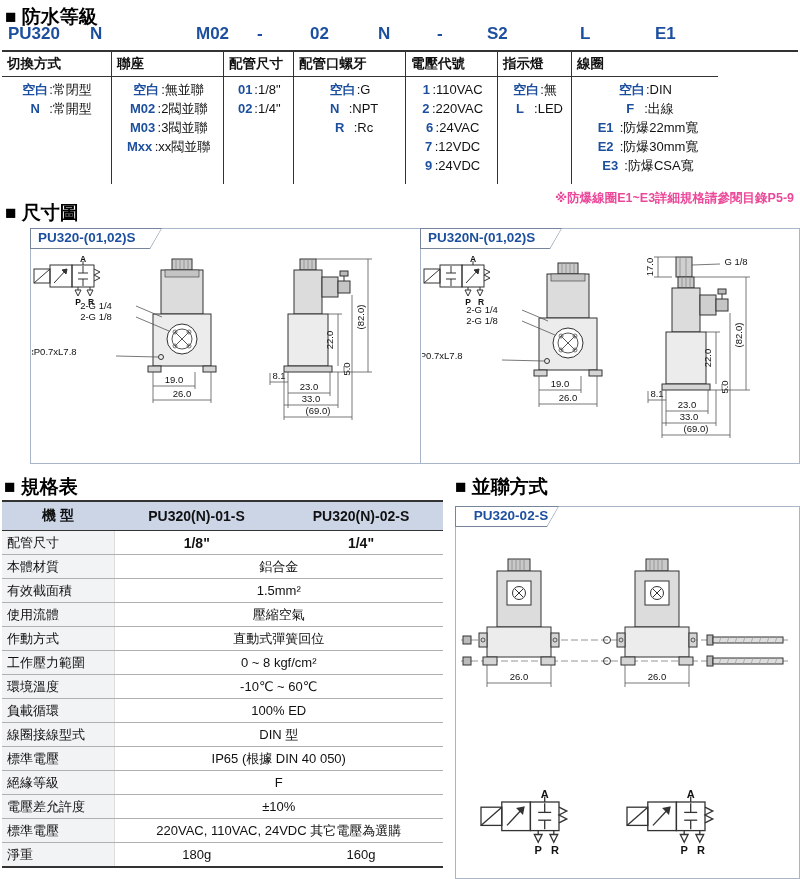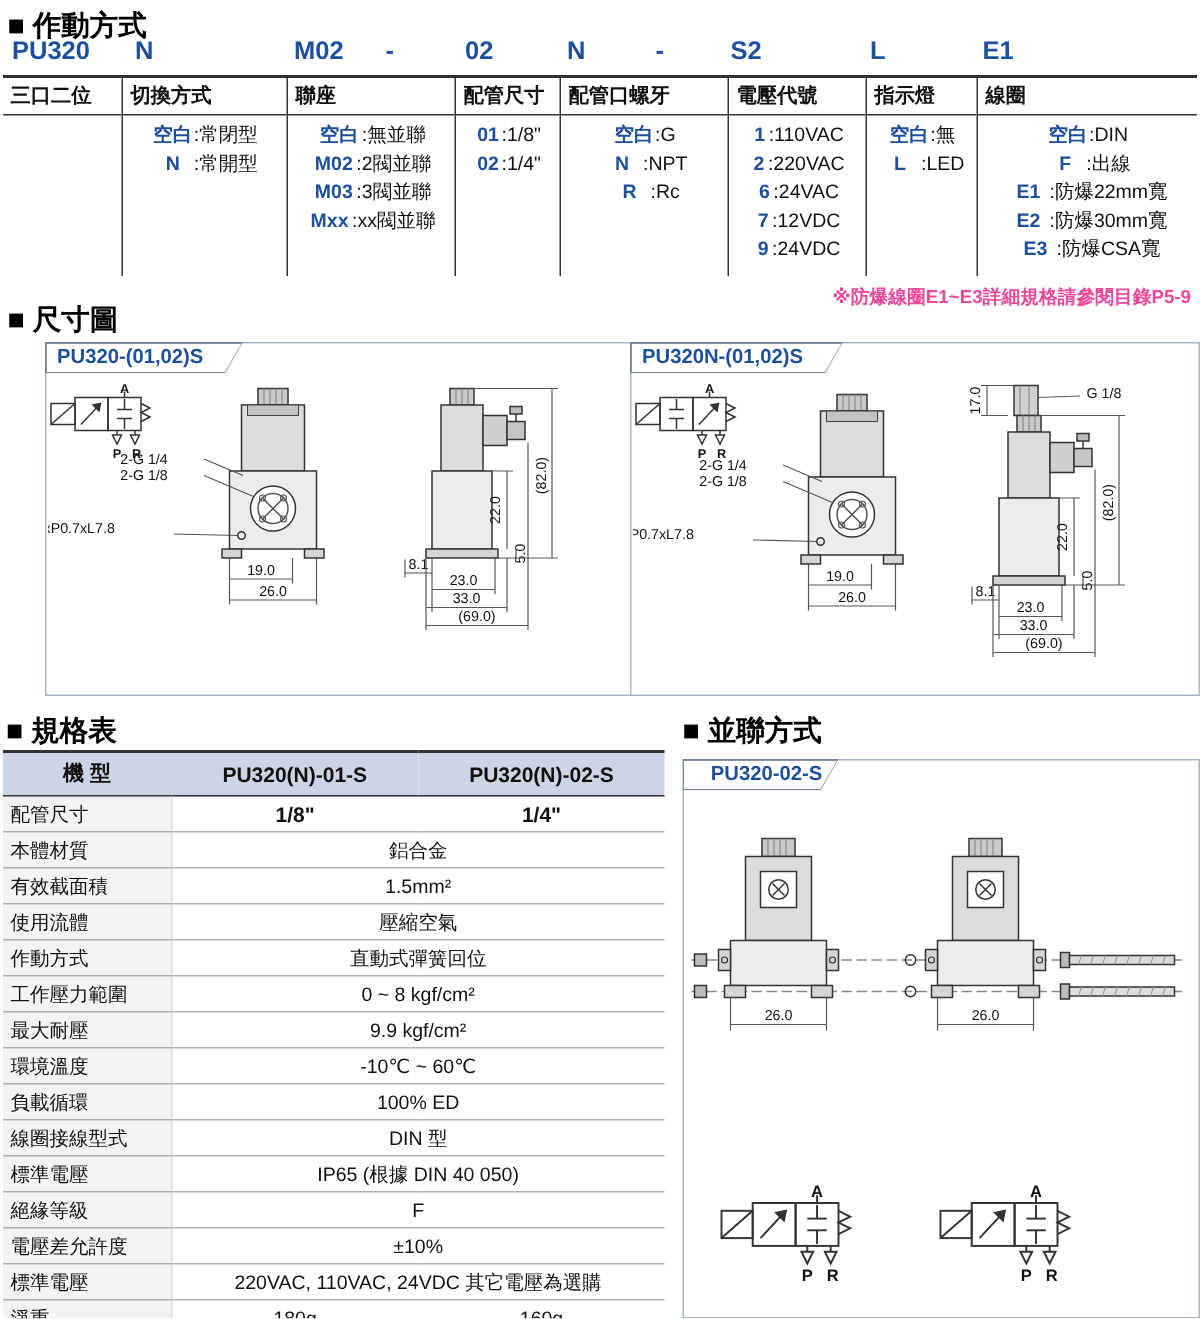--- a/index.html
+++ b/index.html
@@ -137,40 +137,36 @@
     <line x1="46" y1="2" x2="44" y2="8" stroke="#999" stroke-width="0.7"></line>
     <line x1="54" y1="2" x2="52" y2="8" stroke="#999" stroke-width="0.7"></line>
     <line x1="62" y1="2" x2="60" y2="8" stroke="#999" stroke-width="0.7"></line>
     <line x1="70" y1="2" x2="68" y2="8" stroke="#999" stroke-width="0.7"></line>
   </g>
 </defs>
 </svg>
 
 <div id="page">
 
-  <div class="sec-title" style="top:4px;left:5px">■ 作動方式</div>
+  <div class="sec-title" style="top:4px;left:5px">■ 防水等級</div>
 
   <div id="order-code">
     <span style="left:8px">PU320</span>
     <span style="left:90px">N</span>
     <span style="left:196px">M02</span>
     <span style="left:257px">-</span>
     <span style="left:310px">02</span>
     <span style="left:378px">N</span>
     <span style="left:437px">-</span>
     <span style="left:487px">S2</span>
     <span style="left:580px">L</span>
     <span style="left:655px">E1</span>
   </div>
 
   <div id="order-table">
-    <div class="ocol" style="width:80px">
-      <div class="ohead">三口二位</div>
-      <div class="obody"></div>
-    </div>
     <div class="ocol mw28" style="width:110px">
       <div class="ohead">切換方式</div>
       <div class="obody">
         <div class="oitem"><span class="ocode">空白</span><span>:</span><span>常閉型</span></div>
         <div class="oitem"><span class="ocode">N</span><span>:</span><span>常開型</span></div>
       </div>
     </div>
     <div class="ocol mw30" style="width:112px">
       <div class="ohead">聯座</div>
       <div class="obody">
@@ -398,24 +394,20 @@
     </tr>
     <tr>
       <td class="lbl">作動方式</td>
       <td class="val" colspan="2">直動式彈簧回位</td>
     </tr>
     <tr>
       <td class="lbl">工作壓力範圍</td>
       <td class="val" colspan="2">0 ~ 8 kgf/cm²</td>
     </tr>
     <tr>
-      <td class="lbl">最大耐壓</td>
-      <td class="val" colspan="2">9.9 kgf/cm²</td>
-    </tr>
-    <tr>
       <td class="lbl">環境溫度</td>
       <td class="val" colspan="2">-10℃ ~ 60℃</td>
     </tr>
     <tr>
       <td class="lbl">負載循環</td>
       <td class="val" colspan="2">100% ED</td>
     </tr>
     <tr>
       <td class="lbl">線圈接線型式</td>
       <td class="val" colspan="2">DIN 型</td>

